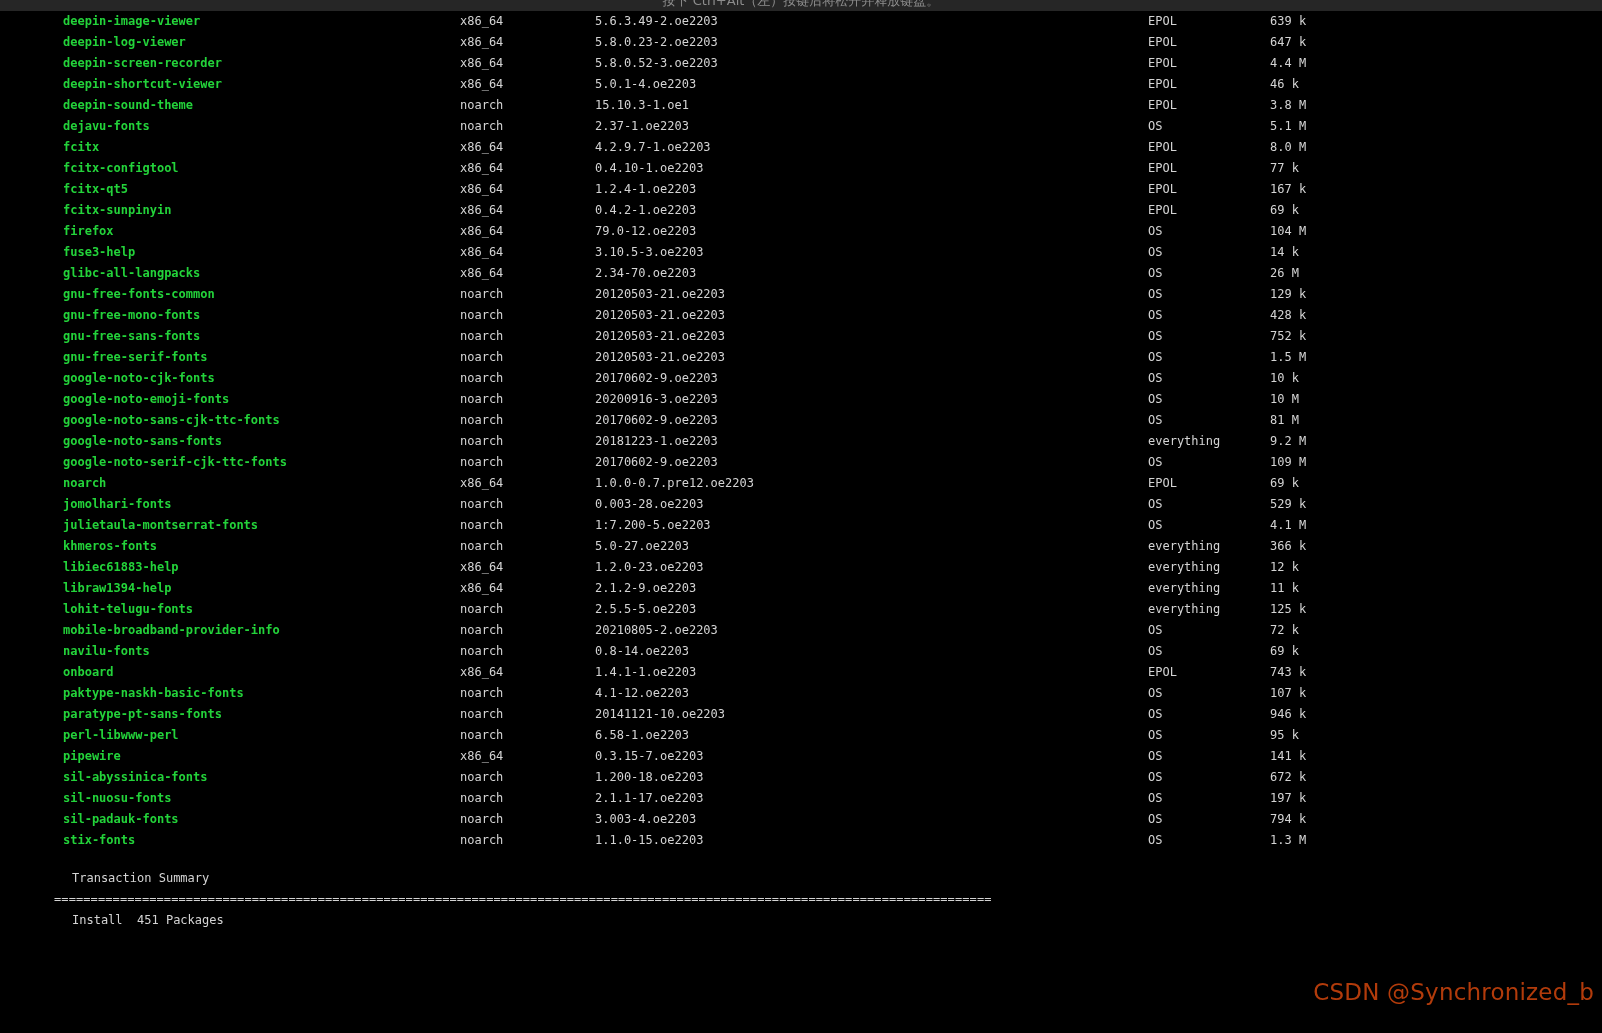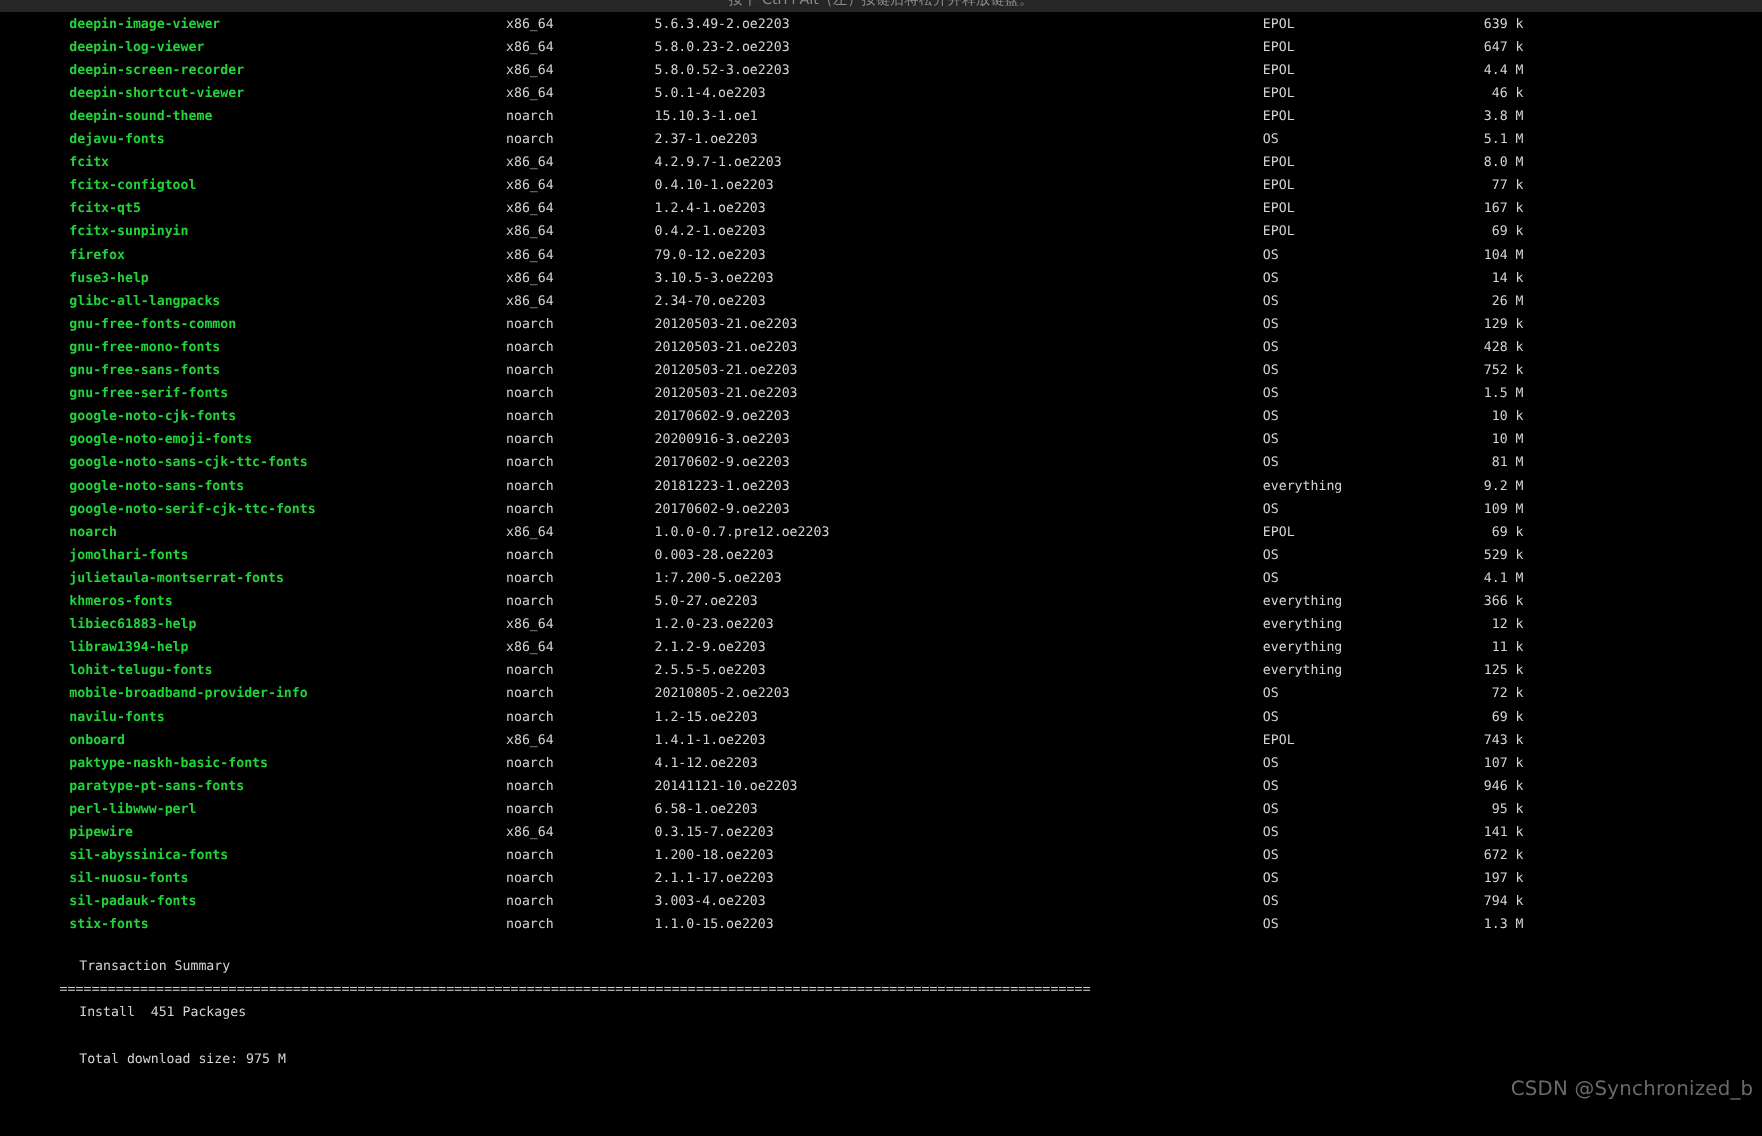--- a/index.html
+++ b/index.html
@@ -86,21 +86,20 @@
   .col-repo {
     position: absolute;
     left: 1148px;
     color: #d4d4d4;
     text-align: center;
   }
   .col-size {
     position: absolute;
     left: 1270px;
     width: 115px;
-    text-align: right;
     color: #d4d4d4;
   }
 
   .plain-line {
     height: 21px;
     line-height: 21px;
     white-space: pre;
     color: #d4d4d4;
     padding-left: 72px;
   }
@@ -123,22 +122,22 @@
     left: 0;
     width: 1602px;
   }
 
   
   #watermark {
     position: absolute;
     right: 8px;
     top: 979px;
     font-family: "DejaVu Sans", "Liberation Sans", sans-serif;
-    font-size: 18px;
-    color: #737373;
+    font-size: 23px;
+    color: #c2410c;
     opacity: 0.92;
     white-space: nowrap;
     letter-spacing: 0.2px;
   }
 </style>
 </head>
 <body>
 
 <div id="screen">
 
@@ -171,36 +170,35 @@
         <div class="pkg-row"><span class="col-name">google-noto-sans-fonts</span><span class="col-arch">noarch</span><span class="col-version">20181223-1.oe2203</span><span class="col-repo">everything</span><span class="col-size">9.2 M</span></div>
         <div class="pkg-row"><span class="col-name">google-noto-serif-cjk-ttc-fonts</span><span class="col-arch">noarch</span><span class="col-version">20170602-9.oe2203</span><span class="col-repo">OS</span><span class="col-size">109 M</span></div>
         <div class="pkg-row"><span class="col-name">noarch</span><span class="col-arch">x86_64</span><span class="col-version">1.0.0-0.7.pre12.oe2203</span><span class="col-repo">EPOL</span><span class="col-size">69 k</span></div>
         <div class="pkg-row"><span class="col-name">jomolhari-fonts</span><span class="col-arch">noarch</span><span class="col-version">0.003-28.oe2203</span><span class="col-repo">OS</span><span class="col-size">529 k</span></div>
         <div class="pkg-row"><span class="col-name">julietaula-montserrat-fonts</span><span class="col-arch">noarch</span><span class="col-version">1:7.200-5.oe2203</span><span class="col-repo">OS</span><span class="col-size">4.1 M</span></div>
         <div class="pkg-row"><span class="col-name">khmeros-fonts</span><span class="col-arch">noarch</span><span class="col-version">5.0-27.oe2203</span><span class="col-repo">everything</span><span class="col-size">366 k</span></div>
         <div class="pkg-row"><span class="col-name">libiec61883-help</span><span class="col-arch">x86_64</span><span class="col-version">1.2.0-23.oe2203</span><span class="col-repo">everything</span><span class="col-size">12 k</span></div>
         <div class="pkg-row"><span class="col-name">libraw1394-help</span><span class="col-arch">x86_64</span><span class="col-version">2.1.2-9.oe2203</span><span class="col-repo">everything</span><span class="col-size">11 k</span></div>
         <div class="pkg-row"><span class="col-name">lohit-telugu-fonts</span><span class="col-arch">noarch</span><span class="col-version">2.5.5-5.oe2203</span><span class="col-repo">everything</span><span class="col-size">125 k</span></div>
         <div class="pkg-row"><span class="col-name">mobile-broadband-provider-info</span><span class="col-arch">noarch</span><span class="col-version">20210805-2.oe2203</span><span class="col-repo">OS</span><span class="col-size">72 k</span></div>
-        <div class="pkg-row"><span class="col-name">navilu-fonts</span><span class="col-arch">noarch</span><span class="col-version">1.2-15.oe2203</span><span class="col-repo">OS</span><span class="col-size">69 k</span></div>
+        <div class="pkg-row"><span class="col-name">navilu-fonts</span><span class="col-arch">noarch</span><span class="col-version">0.8-14.oe2203</span><span class="col-repo">OS</span><span class="col-size">69 k</span></div>
         <div class="pkg-row"><span class="col-name">onboard</span><span class="col-arch">x86_64</span><span class="col-version">1.4.1-1.oe2203</span><span class="col-repo">EPOL</span><span class="col-size">743 k</span></div>
         <div class="pkg-row"><span class="col-name">paktype-naskh-basic-fonts</span><span class="col-arch">noarch</span><span class="col-version">4.1-12.oe2203</span><span class="col-repo">OS</span><span class="col-size">107 k</span></div>
         <div class="pkg-row"><span class="col-name">paratype-pt-sans-fonts</span><span class="col-arch">noarch</span><span class="col-version">20141121-10.oe2203</span><span class="col-repo">OS</span><span class="col-size">946 k</span></div>
         <div class="pkg-row"><span class="col-name">perl-libwww-perl</span><span class="col-arch">noarch</span><span class="col-version">6.58-1.oe2203</span><span class="col-repo">OS</span><span class="col-size">95 k</span></div>
         <div class="pkg-row"><span class="col-name">pipewire</span><span class="col-arch">x86_64</span><span class="col-version">0.3.15-7.oe2203</span><span class="col-repo">OS</span><span class="col-size">141 k</span></div>
         <div class="pkg-row"><span class="col-name">sil-abyssinica-fonts</span><span class="col-arch">noarch</span><span class="col-version">1.200-18.oe2203</span><span class="col-repo">OS</span><span class="col-size">672 k</span></div>
         <div class="pkg-row"><span class="col-name">sil-nuosu-fonts</span><span class="col-arch">noarch</span><span class="col-version">2.1.1-17.oe2203</span><span class="col-repo">OS</span><span class="col-size">197 k</span></div>
         <div class="pkg-row"><span class="col-name">sil-padauk-fonts</span><span class="col-arch">noarch</span><span class="col-version">3.003-4.oe2203</span><span class="col-repo">OS</span><span class="col-size">794 k</span></div>
         <div class="pkg-row"><span class="col-name">stix-fonts</span><span class="col-arch">noarch</span><span class="col-version">1.1.0-15.oe2203</span><span class="col-repo">OS</span><span class="col-size">1.3 M</span></div>
       </div>
 
     <div id="summary-block">
       <div class="plain-line">Transaction Summary</div>
       <div class="sep-line">================================================================================================================================</div>
       <div class="plain-line">Install  451 Packages</div>
       <div class="blank-line"></div>
-      <div class="plain-line">Total download size: 975 M</div>
     </div>
   </div>
 
   <div id="watermark">CSDN @Synchronized_b</div>
 
 </div>
 
 </body></html>

